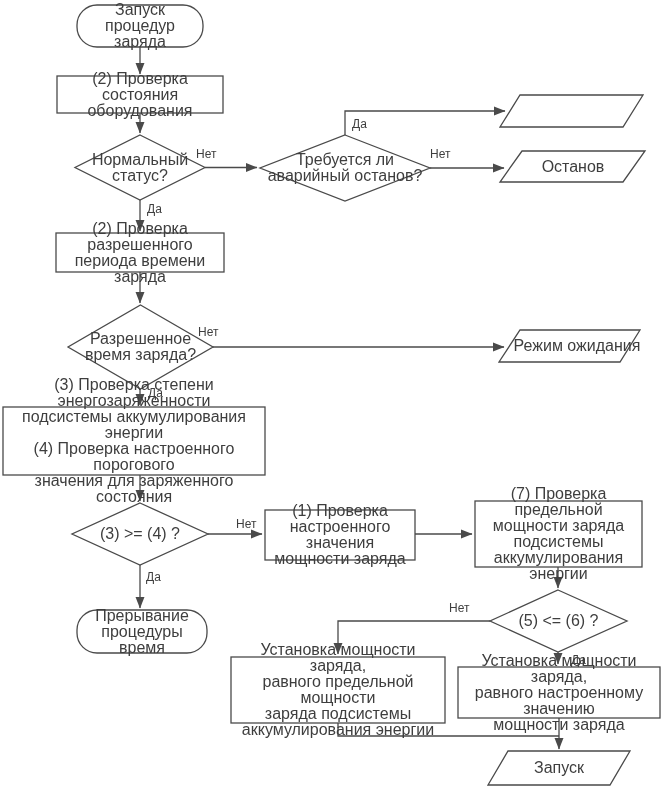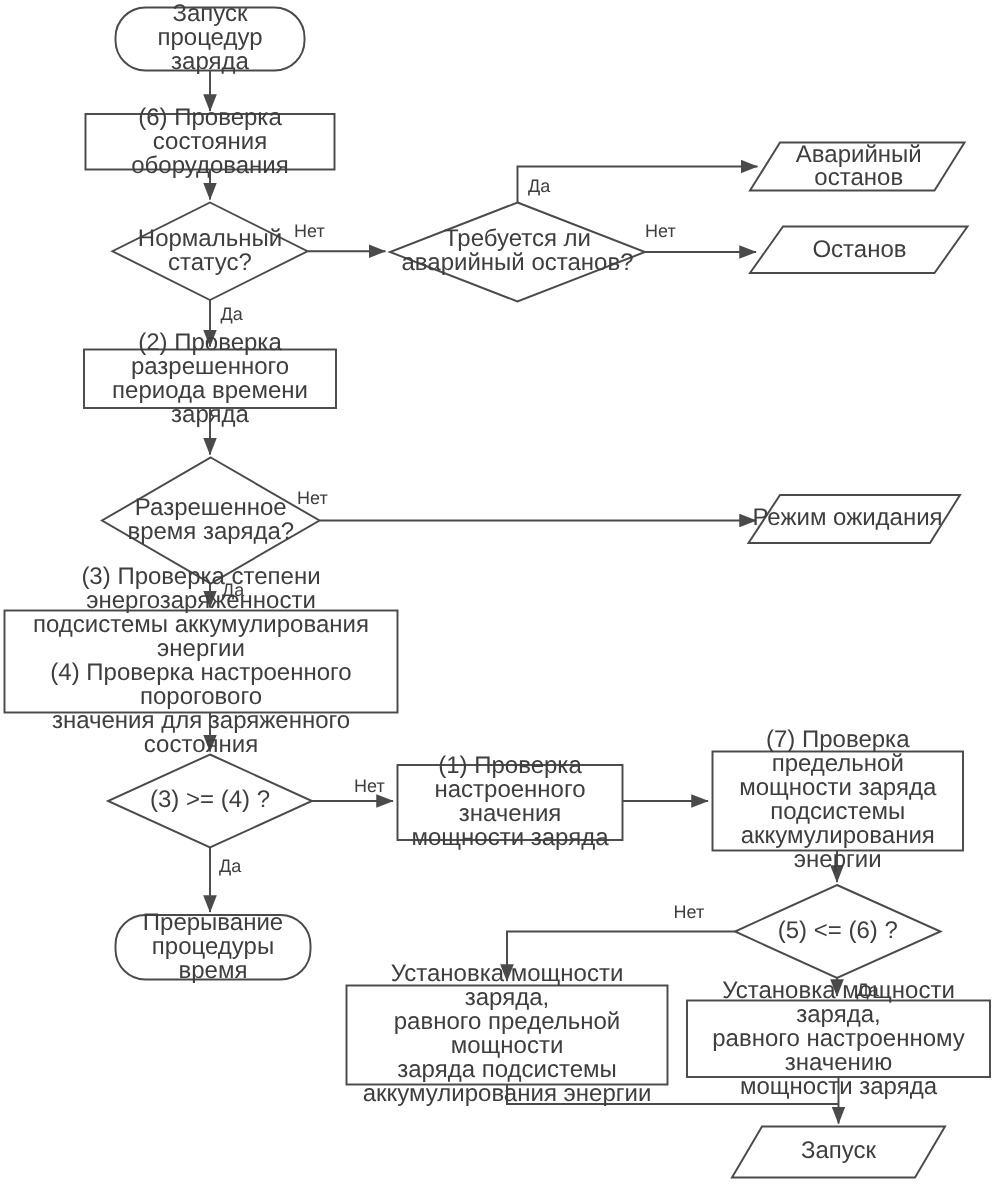--- a/index.html
+++ b/index.html
@@ -83,41 +83,39 @@
       <polygon points="558,590 627,621 558,652 490,621"></polygon>
       <rect x="231" y="657" width="214" height="66"></rect>
       <rect x="458" y="667" width="202" height="51"></rect>
       <polygon points="508,751 630,751 610,785 488,785"></polygon>
     </g>
   </svg>
 
   <div class="node-label" style="left:77px;top:5px;width:126px;height:42px">Запуск
 процедур заряда</div>
 
-  <div class="node-label" style="left:57px;top:76px;width:166px;height:37px">(6) Проверка
+  <div class="node-label" style="left:57px;top:76px;width:166px;height:37px">(2) Проверка
 состояния оборудования</div>
 
   <div class="node-label" style="left:75px;top:135px;width:130px;height:65px">Нормальный
 статус?</div>
 
   <div class="node-label" style="left:260px;top:135px;width:170px;height:66px">Требуется ли
 аварийный останов?</div>
 
-  <div class="node-label" style="left:505px;top:95px;width:135px;height:32px;line-height:15px">Аварийный
-останов</div>
 
   <div class="node-label" style="left:505px;top:151px;width:136px;height:31px">Останов</div>
 
   <div class="node-label" style="left:56px;top:233px;width:168px;height:39px">(2) Проверка разрешенного
 периода времени заряда</div>
 
   <div class="node-label" style="left:68px;top:305px;width:145px;height:84px">Разрешенное
 время заряда?</div>
 
-  <div class="node-label" style="left:498px;top:330px;width:134px;height:32px">Режим ожидания</div>
+  <div class="node-label" style="left:510px;top:330px;width:134px;height:32px">Режим ожидания</div>
 
   <div class="node-label" style="left:3px;top:407px;width:262px;height:68px">(3) Проверка степени энергозаряженности
 подсистемы аккумулирования энергии
 (4) Проверка настроенного порогового
 значения для заряженного состояния</div>
 
   <div class="node-label" style="left:72px;top:503px;width:136px;height:61px">(3) &gt;= (4) ?</div>
 
   <div class="node-label" style="left:77px;top:610px;width:130px;height:43px">Прерывание
 процедуры время</div>

